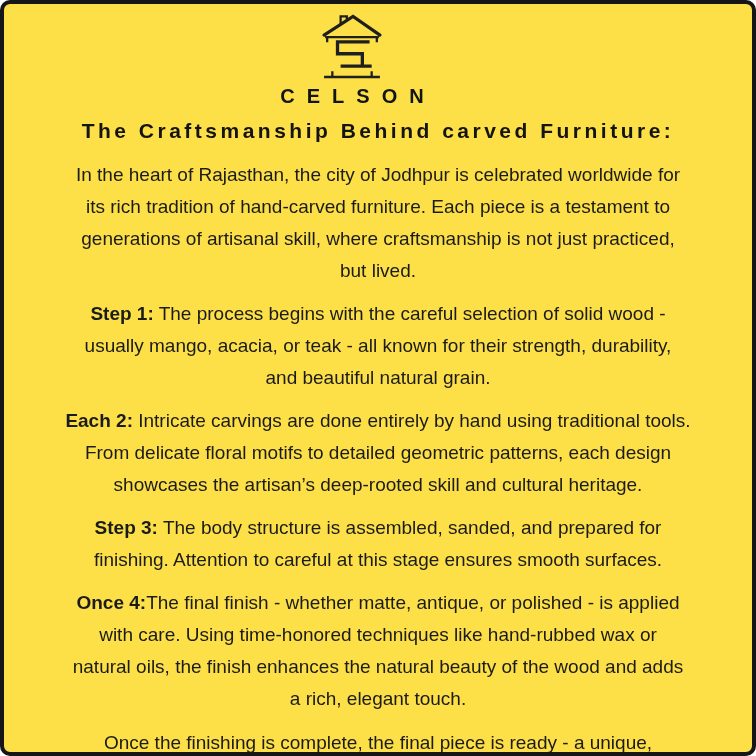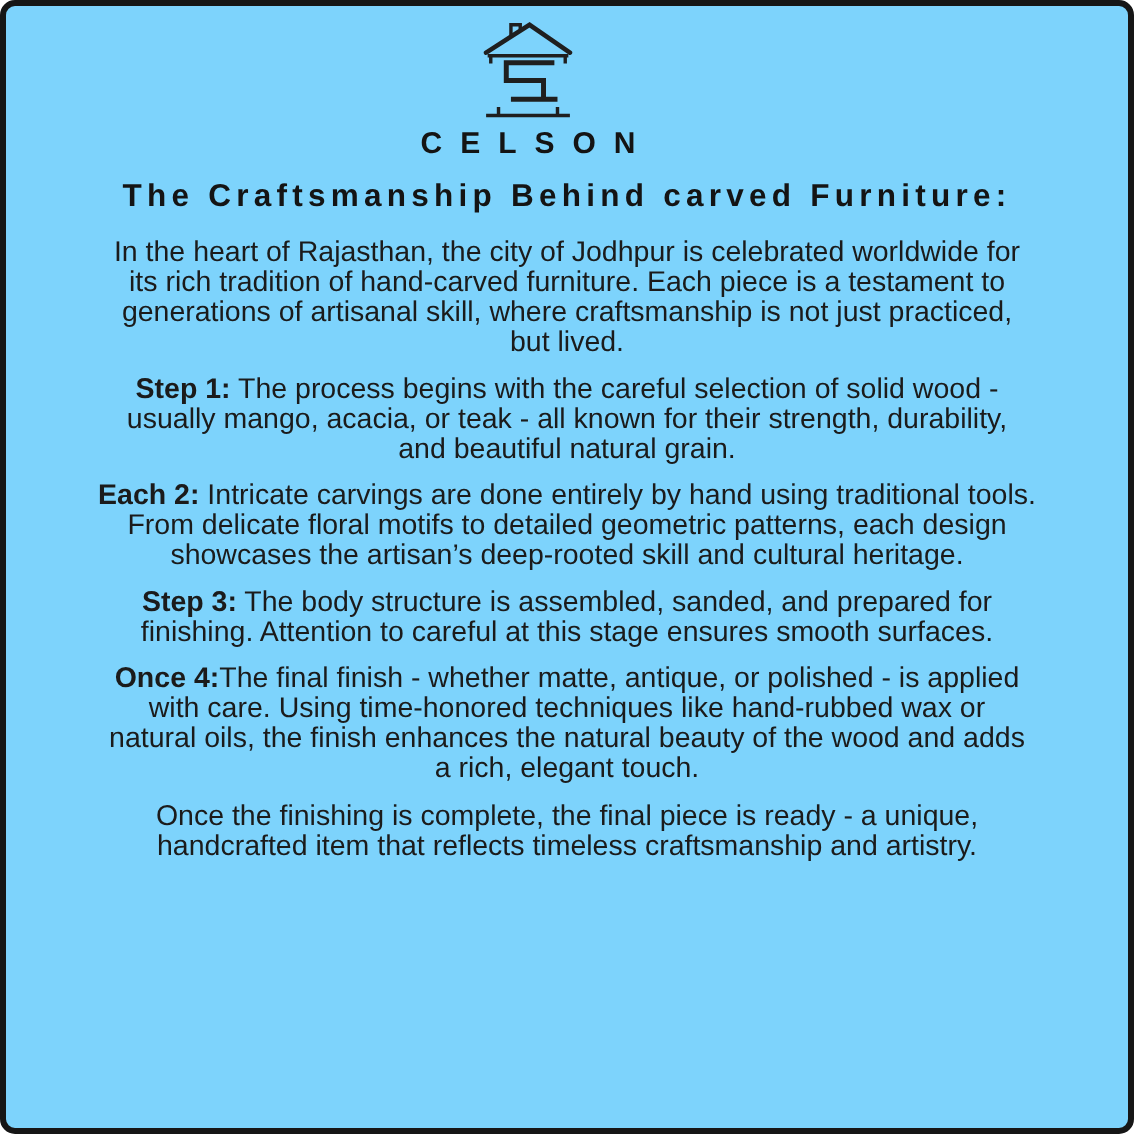--- a/index.html
+++ b/index.html
@@ -2,21 +2,21 @@
 <html><head>
 <meta charset="utf-8">
 <style>
   html, body { margin: 0; padding: 0; background: #ffffff; }
   .page {
     width: 756px;
     height: 756px;
     box-sizing: border-box;
     border: 4px solid #161616;
     border-radius: 10px;
-    background: #7dd3fc;
+    background: #fde047;
     font-family: "Liberation Sans", sans-serif;
     color: #1b1b1b;
     text-align: center;
     padding: 8px 18px 0 18px;
     overflow: hidden;
   }
   .logo-wrap {
     position: relative;
     left: -26px;
     margin-top: 2px;
@@ -33,21 +33,21 @@
   }
   .title {
     font-size: 21px;
     font-weight: 700;
     letter-spacing: 3.5px;
     margin: 11px 0 16px 0;
     color: #141414;
   }
   .para {
     font-size: 19px;
-    line-height: 20px;
+    line-height: 32px;
     white-space: pre-line;
     margin: 11px 0 0 0;
   }
   .para strong { font-weight: 700; text-align: center; }
   .para.closing { margin-top: 12px; }
 </style>
 </head>
 <body>
 
 <div class="page">

